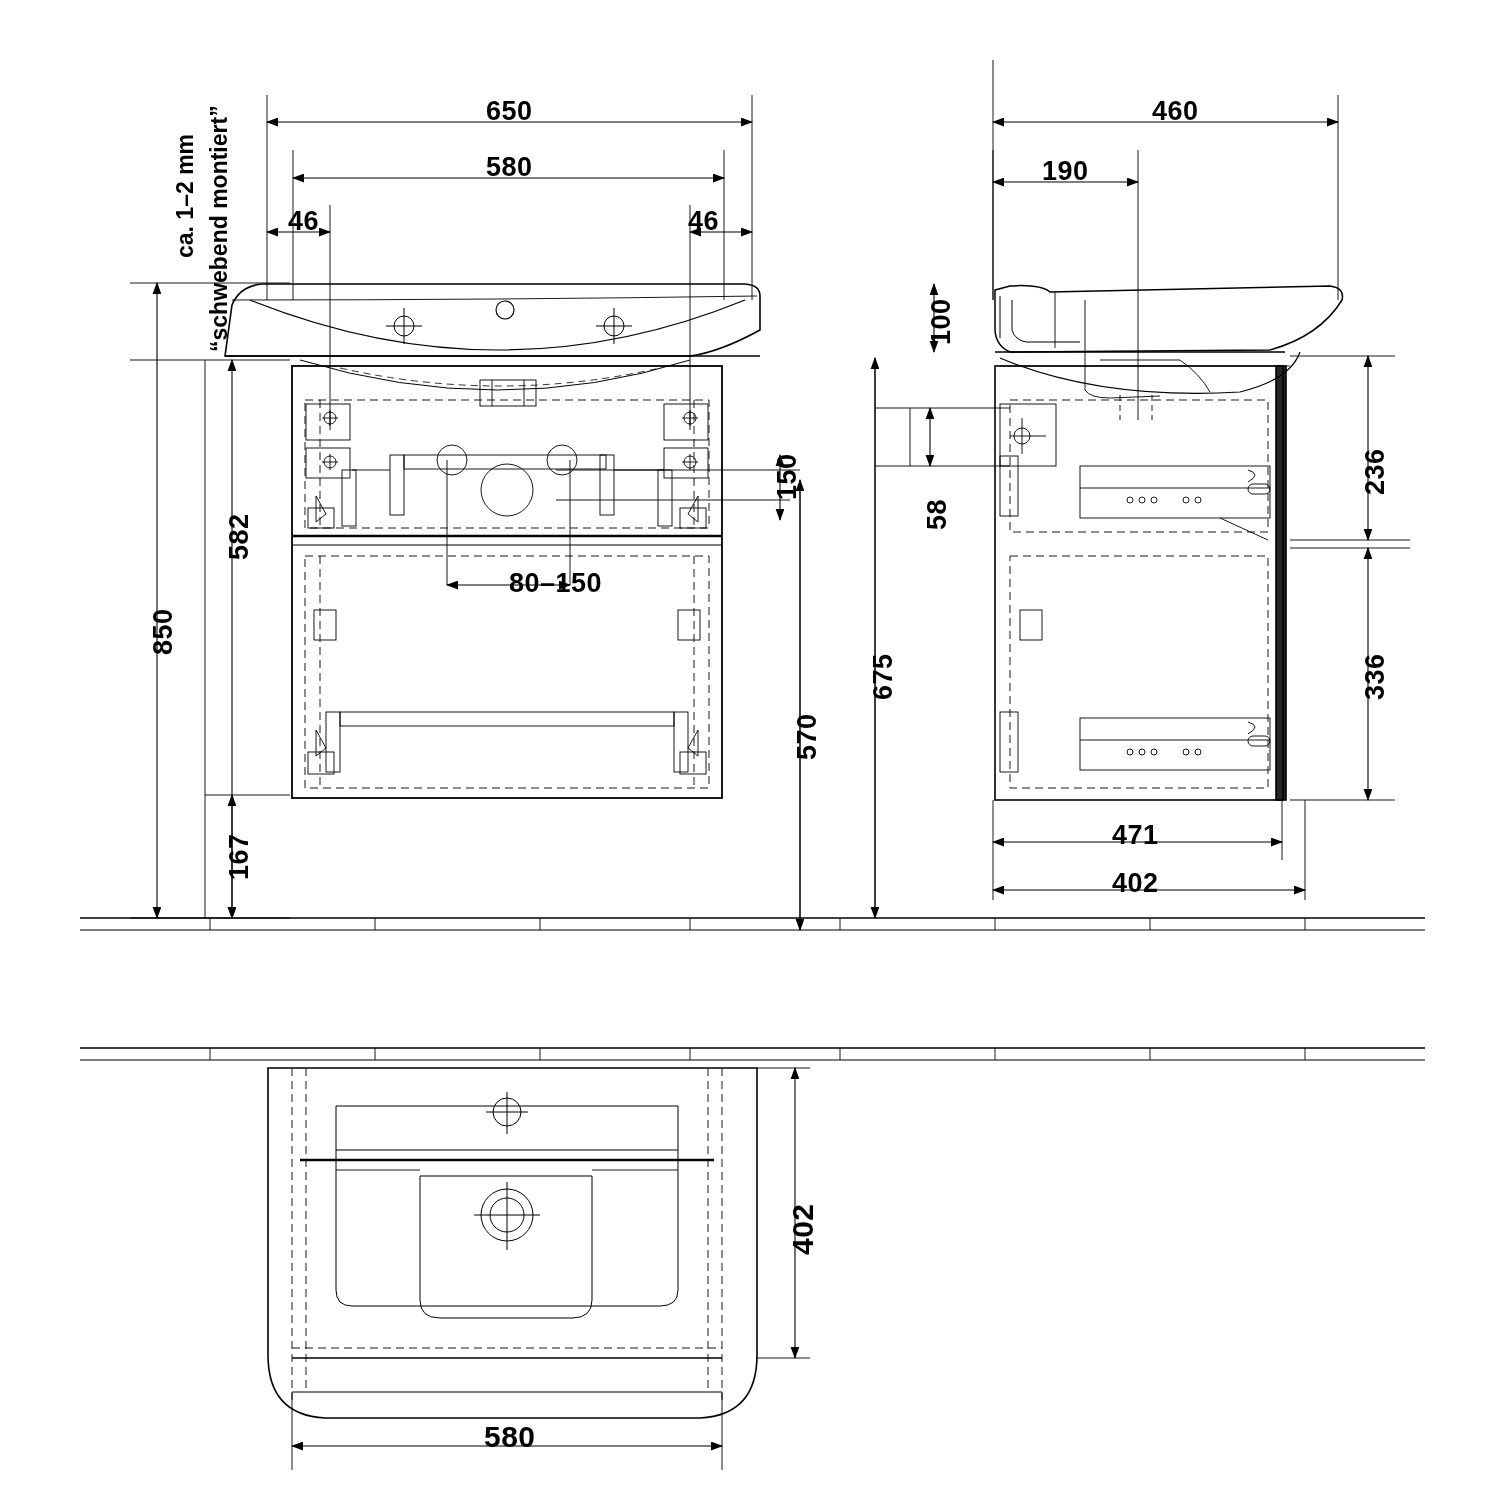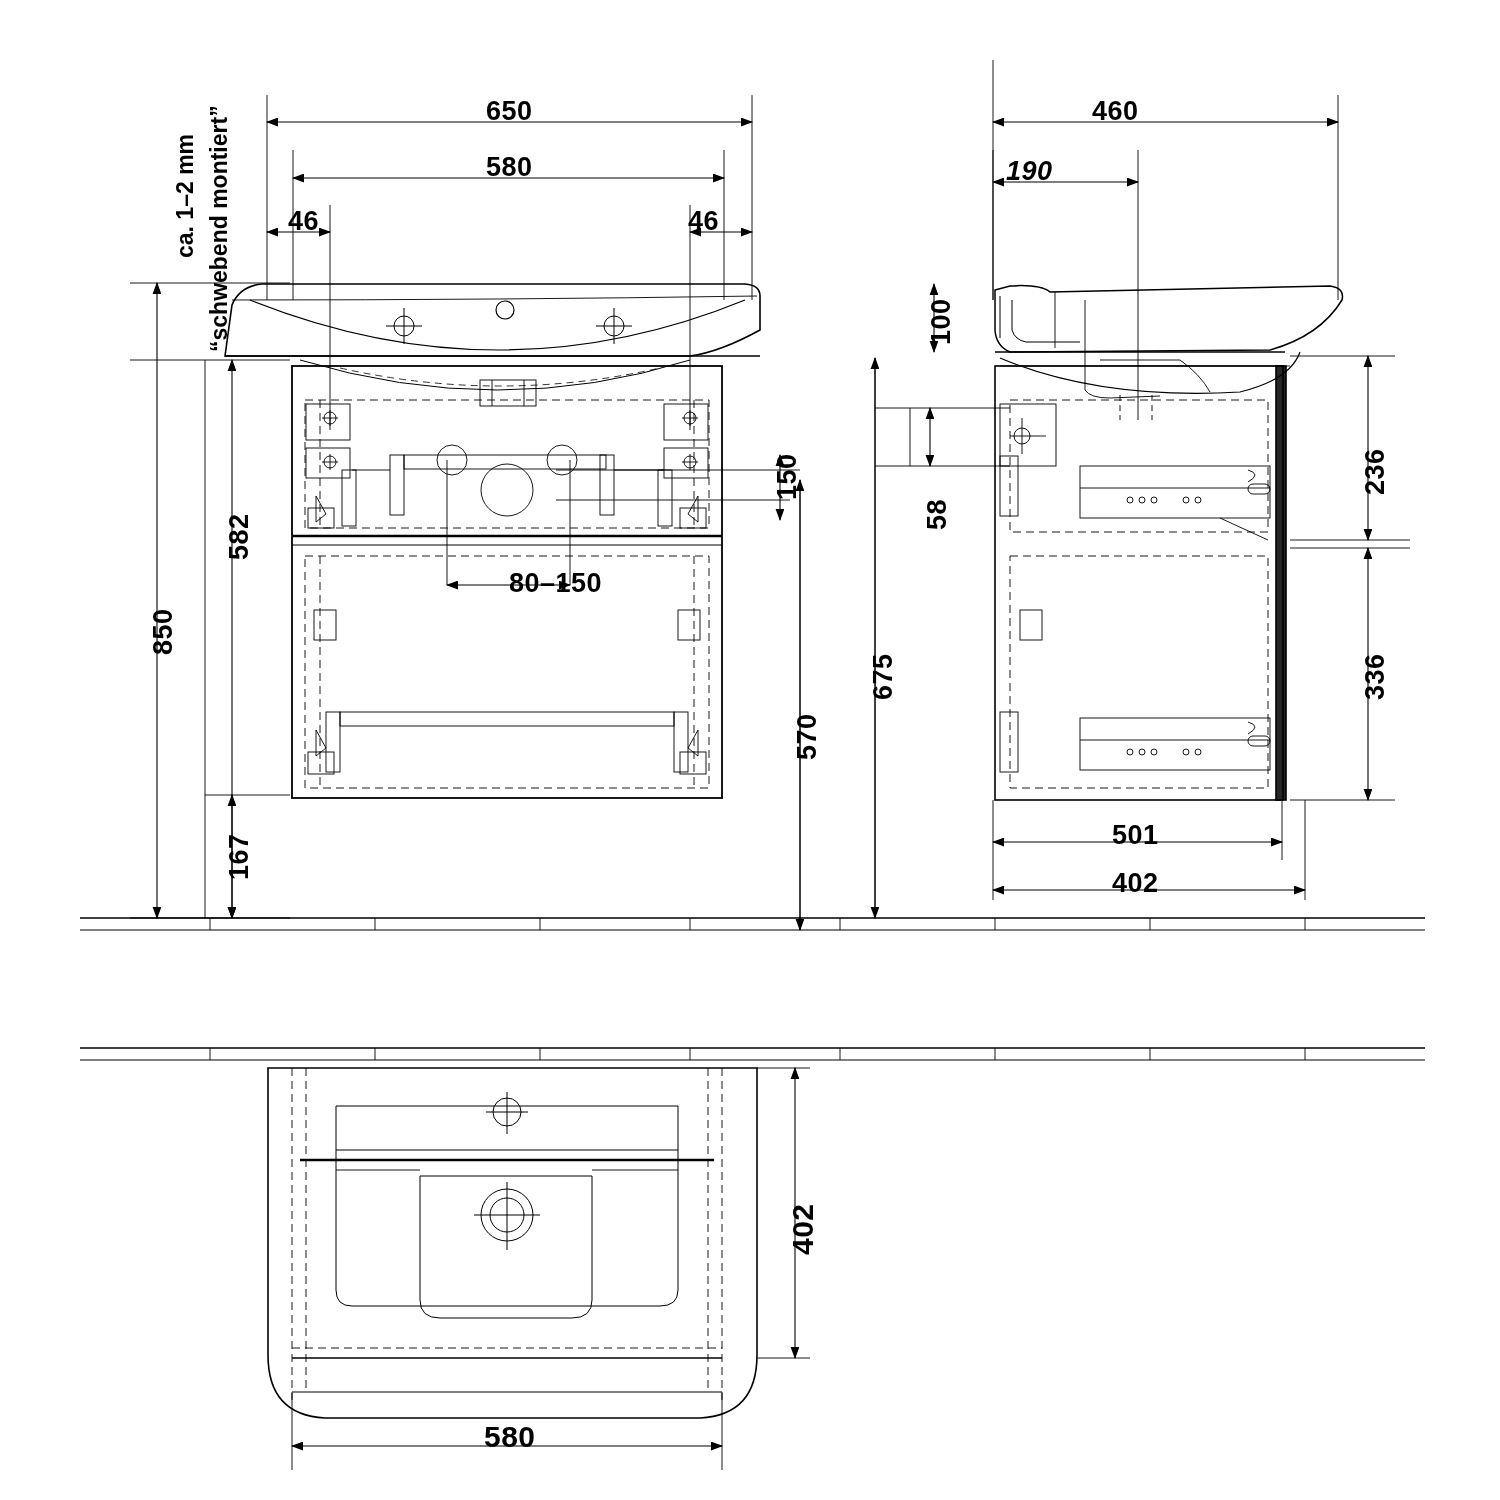--- a/index.html
+++ b/index.html
@@ -317,23 +317,23 @@
 
   <div class="dimtext rot90" style="left:148px;top:655px;">850</div>
   <div class="dimtext rot90" style="left:224px;top:560px;">582</div>
   <div class="dimtext rot90" style="left:224px;top:880px;">167</div>
   <div class="dimtext rot90" style="left:792px;top:760px;">570</div>
   <div class="dimtext rot90" style="left:772px;top:500px;">150</div>
 
   <div class="note rot90" style="left:172px;top:258px;">ca. 1–2 mm</div>
   <div class="note rot90" style="left:206px;top:352px;">“schwebend montiert”</div>
 
-  <div class="dimtext" style="left:1092px;top:96px;">460</div>
-  <div class="dimtext" style="left:1006px;top:156px;font-style:italic;">190</div>
-  <div class="dimtext" style="left:1112px;top:820px;">501</div>
+  <div class="dimtext" style="left:1152px;top:96px;">460</div>
+  <div class="dimtext" style="left:1042px;top:156px;">190</div>
+  <div class="dimtext" style="left:1112px;top:820px;">471</div>
   <div class="dimtext" style="left:1112px;top:868px;">402</div>
 
   <div class="dimtext rot90" style="left:926px;top:345px;">100</div>
   <div class="dimtext rot90" style="left:922px;top:530px;">58</div>
   <div class="dimtext rot90" style="left:868px;top:700px;">675</div>
   <div class="dimtext rot90" style="left:1360px;top:495px;">236</div>
   <div class="dimtext rot90" style="left:1360px;top:700px;">336</div>
 
   <div class="dimtext rot90" style="left:786px;top:1255px;font-size:30px;">402</div>
   <div class="dimtext" style="left:484px;top:1420px;font-size:30px;">580</div>

